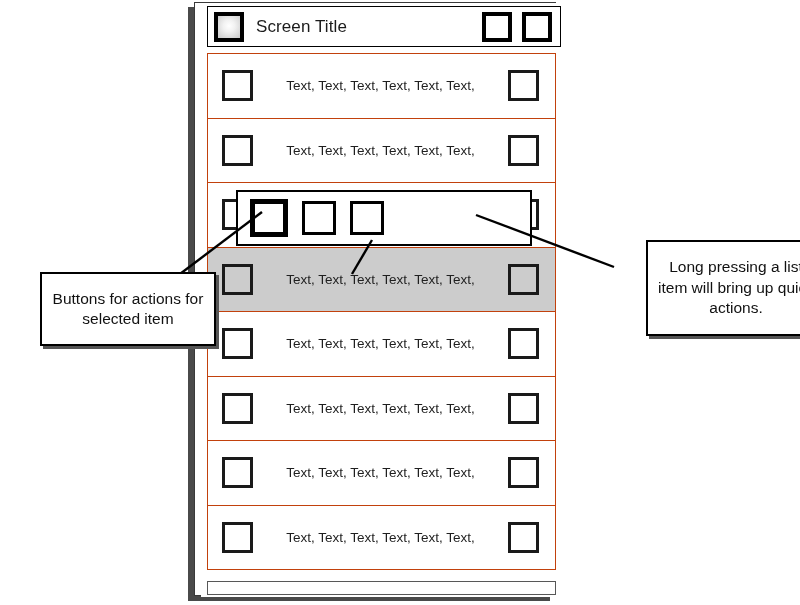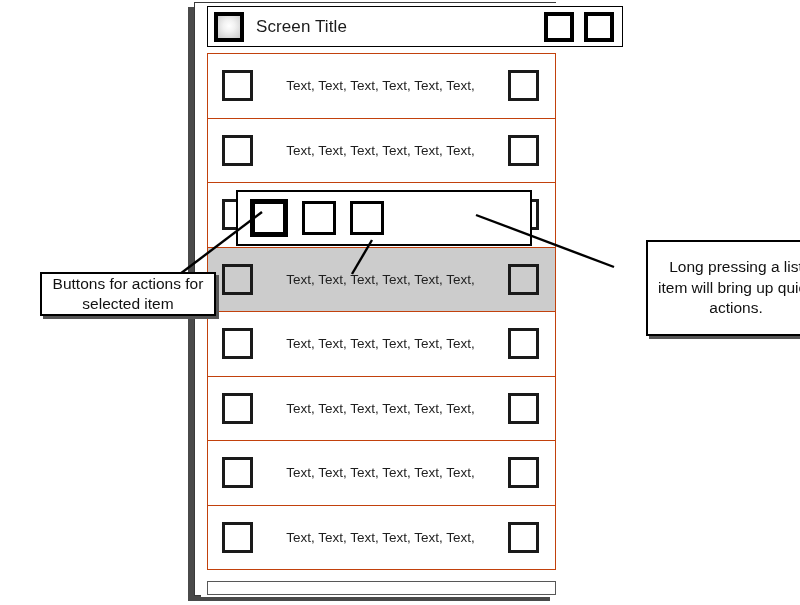--- a/index.html
+++ b/index.html
@@ -45,21 +45,21 @@
     height: 594px;
     background: #ffffff;
     box-sizing: border-box;
   }
 
   
   .title-bar {
     position: absolute;
     left: 6px;
     top: 3px;
-    width: 416px;
+    width: 354px;
     height: 41px;
     background: #ffffff;
     border: 1px solid #000000;
     box-sizing: border-box;
     display: flex;
     align-items: center;
     padding: 0 8px 0 6px;
   }
   .title-icon {
     width: 30px;
@@ -202,21 +202,21 @@
   .callout-text {
     font-size: 15.5px;
     line-height: 1.32;
     color: #111111;
     padding: 4px 8px;
   }
   #callout-left {
     left: 8px;
     top: 272px;
     width: 176px;
-    height: 44px;
+    height: 74px;
   }
   #callout-right {
     left: 614px;
     top: 240px;
     width: 180px;
     height: 96px;
   }
 </style>
 </head>
 <body>

